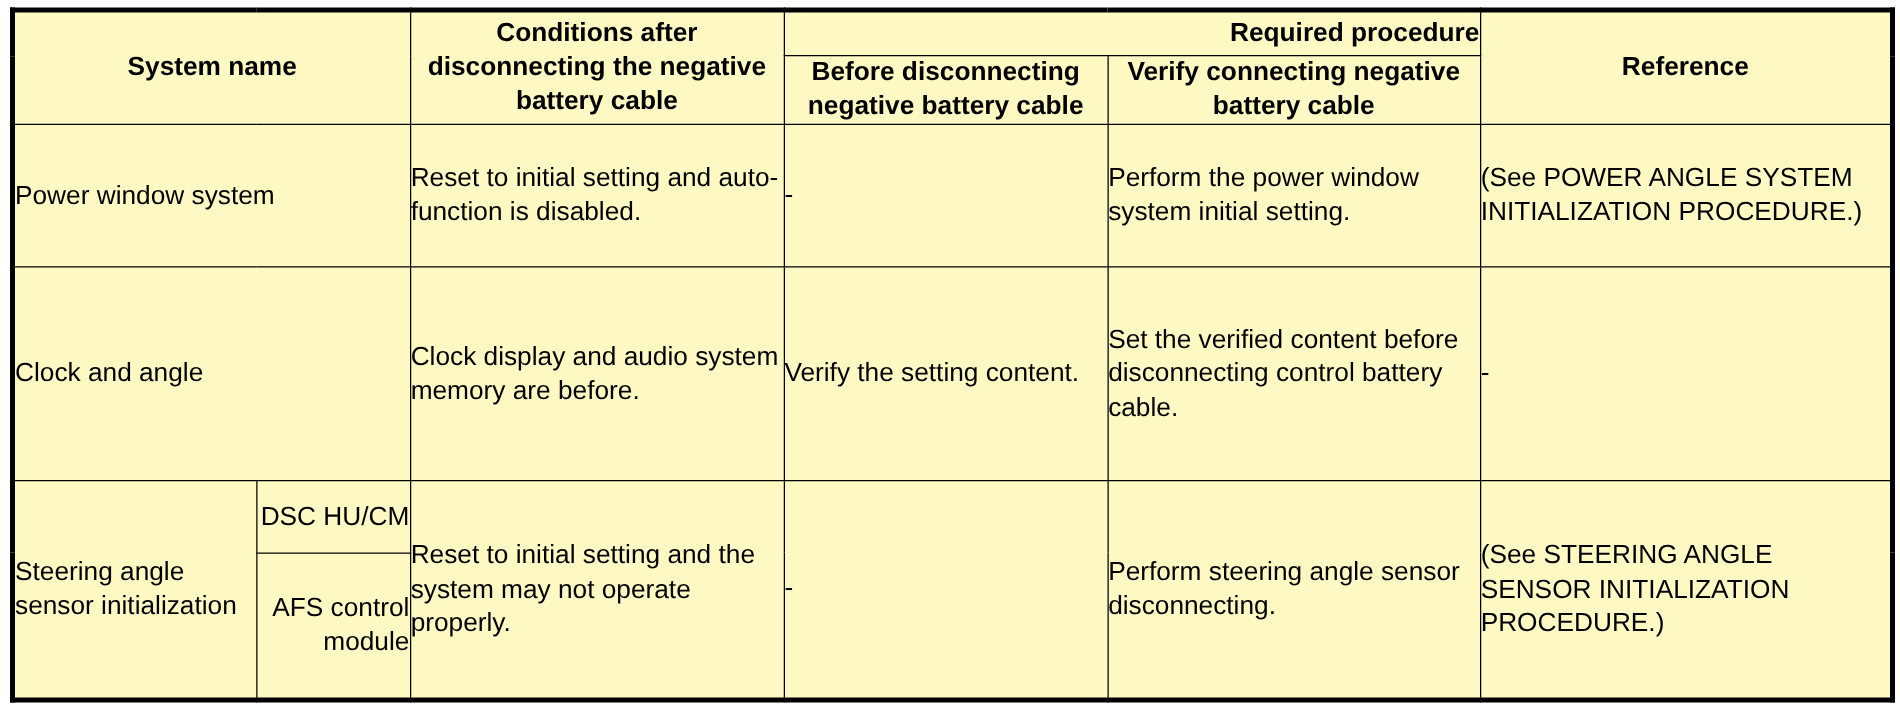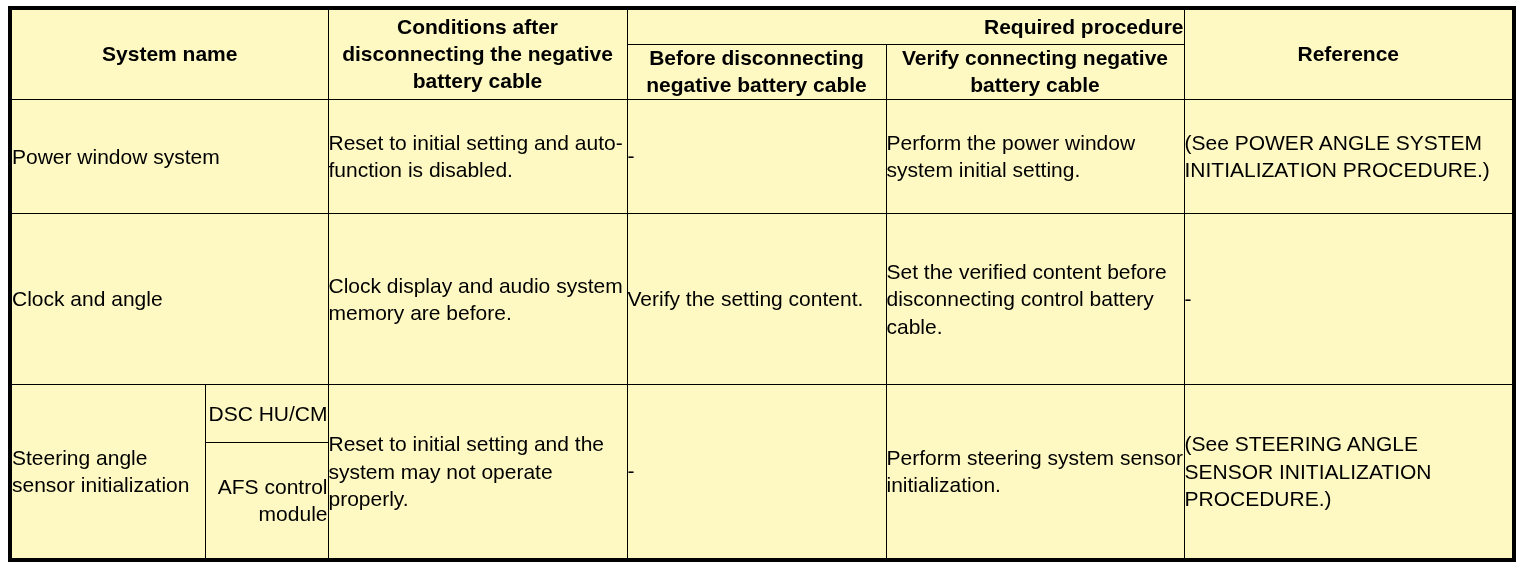--- a/index.html
+++ b/index.html
@@ -130,21 +130,21 @@
         <td class="cell">Verify the setting content.</td>
         <td class="cell">Set the verified content before disconnecting control battery cable.</td>
         <td class="cell-dash">-</td>
       </tr>
 
       <tr>
         <td class="cell" rowspan="2">Steering angle sensor initialization</td>
         <td class="sub">DSC HU/CM</td>
         <td class="cell" rowspan="2">Reset to initial setting and the system may not operate properly.</td>
         <td class="cell-dash" rowspan="2">-</td>
-        <td class="cell" rowspan="2">Perform steering system sensor initialization.</td>
+        <td class="cell" rowspan="2">Perform steering angle sensor disconnecting.</td>
         <td class="cell" rowspan="2">(See STEERING ANGLE SENSOR INITIALIZATION PROCEDURE.)</td>
       </tr>
 
       <tr>
         <td class="sub">AFS control module</td>
       </tr>
 
     </tbody>
   </table>
 </div>

